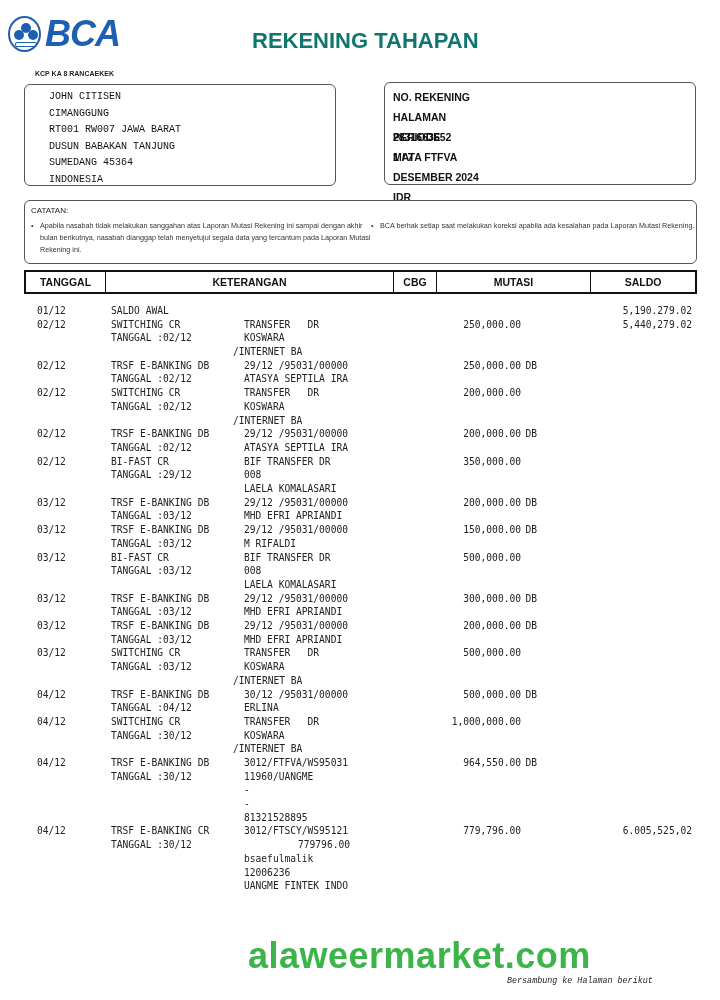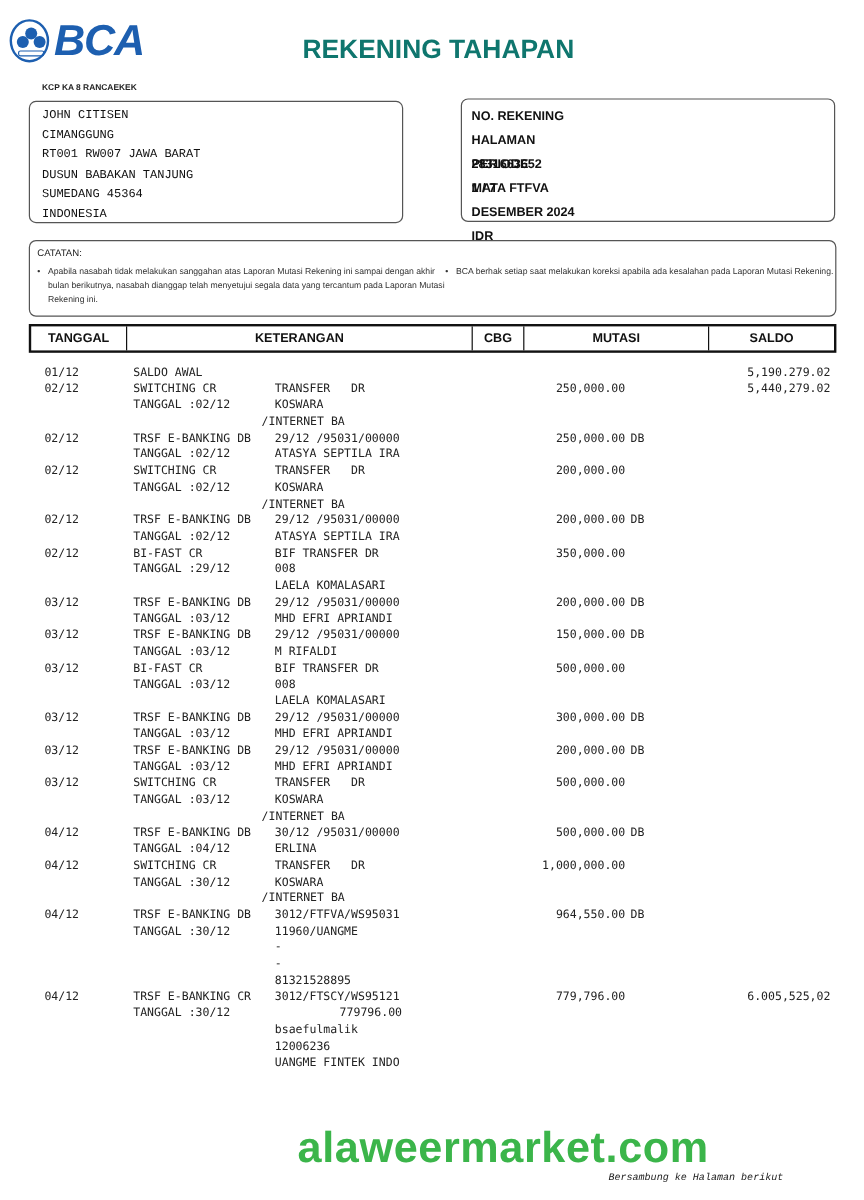--- a/index.html
+++ b/index.html
@@ -11,21 +11,21 @@
   .logo-emblem .d1 { position: absolute; width: 10px; height: 10px; background: #1d5fb0; border-radius: 50%; left: 11px; top: 5px; }
   .logo-emblem .d2 { position: absolute; width: 10px; height: 10px; background: #1d5fb0; border-radius: 50%; left: 4px; top: 12px; }
   .logo-emblem .d3 { position: absolute; width: 10px; height: 10px; background: #1d5fb0; border-radius: 50%; left: 18px; top: 12px; }
   .logo-emblem .band { position: absolute; left: 5px; top: 24px; width: 22px; height: 5px; border: 1px solid #1d5fb0; border-radius: 2px; }
   .logo-text { margin-left: 4px; font-family: "Liberation Sans", sans-serif; font-weight: 700; font-style: italic; font-size: 36px; color: #1d5fb0; letter-spacing: -1px; line-height: 1; }
 
   .title { position: absolute; left: 252px; top: 28px; font-weight: 700; font-size: 22px; letter-spacing: 0; color: #0f766e; }
 
   .branch { position: absolute; left: 35px; top: 70px; font-size: 7px; font-weight: 700; color: #222; }
 
-  .addr-box { position: absolute; left: 24px; top: 84px; width: 312px; height: 102px; border: 1px solid #555; border-radius: 6px; padding: 4px 10px; }
+  .addr-box { position: absolute; left: 24px; top: 84px; width: 312px; height: 102px; border: 1px solid #555; border-radius: 6px; padding: 4px 24px; }
   .addr-line { font-family: "Liberation Mono", monospace; font-size: 10px; line-height: 16.5px; color: #111; }
 
   .acct-box { position: absolute; left: 384px; top: 82px; width: 312px; height: 103px; border: 1px solid #555; border-radius: 6px; padding: 4px 8px; }
   .acct-row { display: flex; font-size: 10.5px; font-weight: 700; line-height: 20px; height: 20px; flex-direction: column; }
   .acct-row .k { width: 116px; }
   .acct-row .c { width: 26px; font-weight: 400; }
   .acct-row .v { flex: 1; }
 
   .notes-box { position: absolute; left: 24px; top: 200px; width: 673px; height: 64px; border: 1px solid #555; border-radius: 6px; padding: 5px 6px; }
   .notes-title { font-size: 8px; color: #222; }
@@ -41,21 +41,21 @@
   .th.tanggal { width: 80px; }
   .th.ket { width: 288px; }
   .th.cbg { width: 43px; }
   .th.mutasi { width: 154px; }
   .th.saldo { flex: 1; }
 
   .tbody { position: absolute; left: 0; top: 304px; width: 720px; }
   .txn { position: relative; font-family: "DejaVu Sans Mono", "Liberation Mono", monospace; font-size: 9.6px; line-height: 13.7px; color: #222; }
   .txn .date { position: absolute; left: 37px; top: 0; }
   .txn .desc { position: absolute; left: 111px; top: 0; }
-  .txn .detail { position: absolute; left: 229px; top: 0; }
+  .txn .detail { position: absolute; left: 244px; top: 0; }
   .txn .detail .ln.indent { margin-left: -11px; }
   .txn .detail .ln.amt { text-align: right; width: 106px; }
   .txn .mut { position: absolute; right: 183px; top: 0; text-align: right; }
   .txn .mut .dbflag { display: inline-block; width: 16px; text-align: right; }
   .txn .sal { position: absolute; right: 28px; top: 0; text-align: right; }
   .ln { white-space: pre; height: 13.7px; }
 
   .watermark { position: absolute; left: 248px; top: 938px; font-family: "Liberation Sans", sans-serif; font-weight: 700; font-size: 36px; color: #3bb54a; letter-spacing: 0.5px; line-height: 1; }
   .continued { position: absolute; left: 507px; top: 976px; font-family: "Liberation Mono", monospace; font-style: italic; font-size: 8.4px; color: #222; }
 </style>

